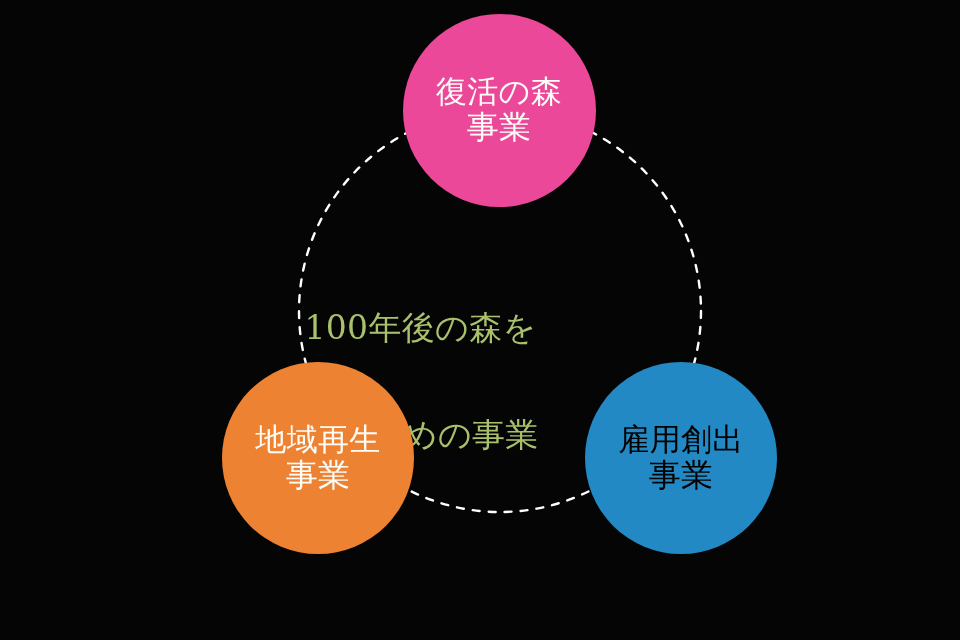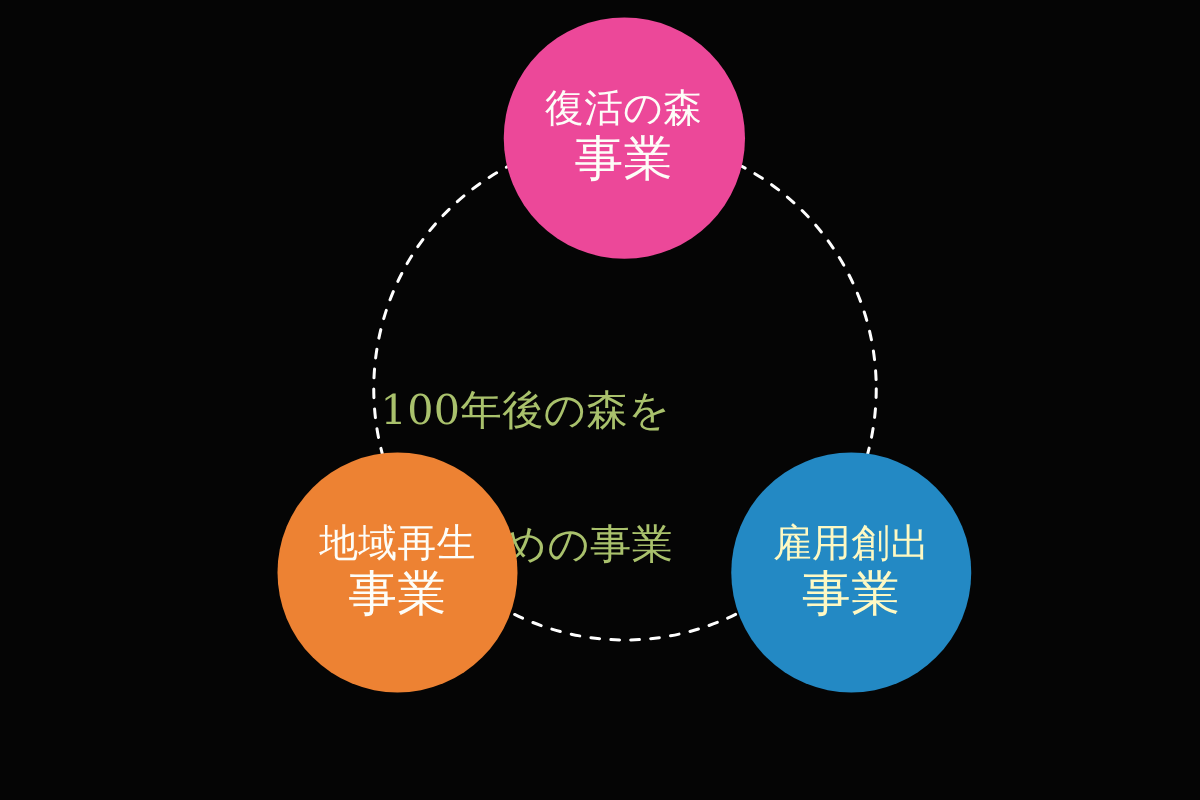--- a/index.html
+++ b/index.html
@@ -42,21 +42,21 @@
     color: #fdfdf8;
     line-height: 1.18;
     letter-spacing: 0.02em;
     box-sizing: border-box;
   }
   .node .line1 {
     font-size: 31px;
     display: block;
   }
   .node .line2 {
-    font-size: 39px;
+    font-size: 32px;
     display: block;
   }
 
   .node-green {
     width: 193px;
     height: 193px;
     left: 403px;
     top: 14px;
     background: #8cb053;
   }
@@ -109,18 +109,18 @@
   <div class="node node-green" style="width: 193px; height: 193px; left: 402.5px; top: 13.5px; background: #ec4899; color: rgb(253, 253, 248);">
     <span class="line1">復活の森</span>
     <span class="line2">事業</span>
   </div>
 
   <div class="node node-orange" style="width: 192px; height: 192px; left: 222px; top: 362px; background: rgb(237, 130, 51); color: rgb(253, 253, 248);">
     <span class="line1">地域再生</span>
     <span class="line2">事業</span>
   </div>
 
-  <div class="node node-blue" style="width: 192px; height: 192px; left: 585px; top: 362px; background: rgb(35, 137, 196); color: #fef9c3;">
+  <div class="node node-blue" style="width: 192px; height: 192px; left: 585px; top: 362px; background: rgb(35, 137, 196); color: #000000;">
     <span class="line1">雇用創出</span>
     <span class="line2">事業</span>
   </div>
 
 </div>
 
 </body></html>

